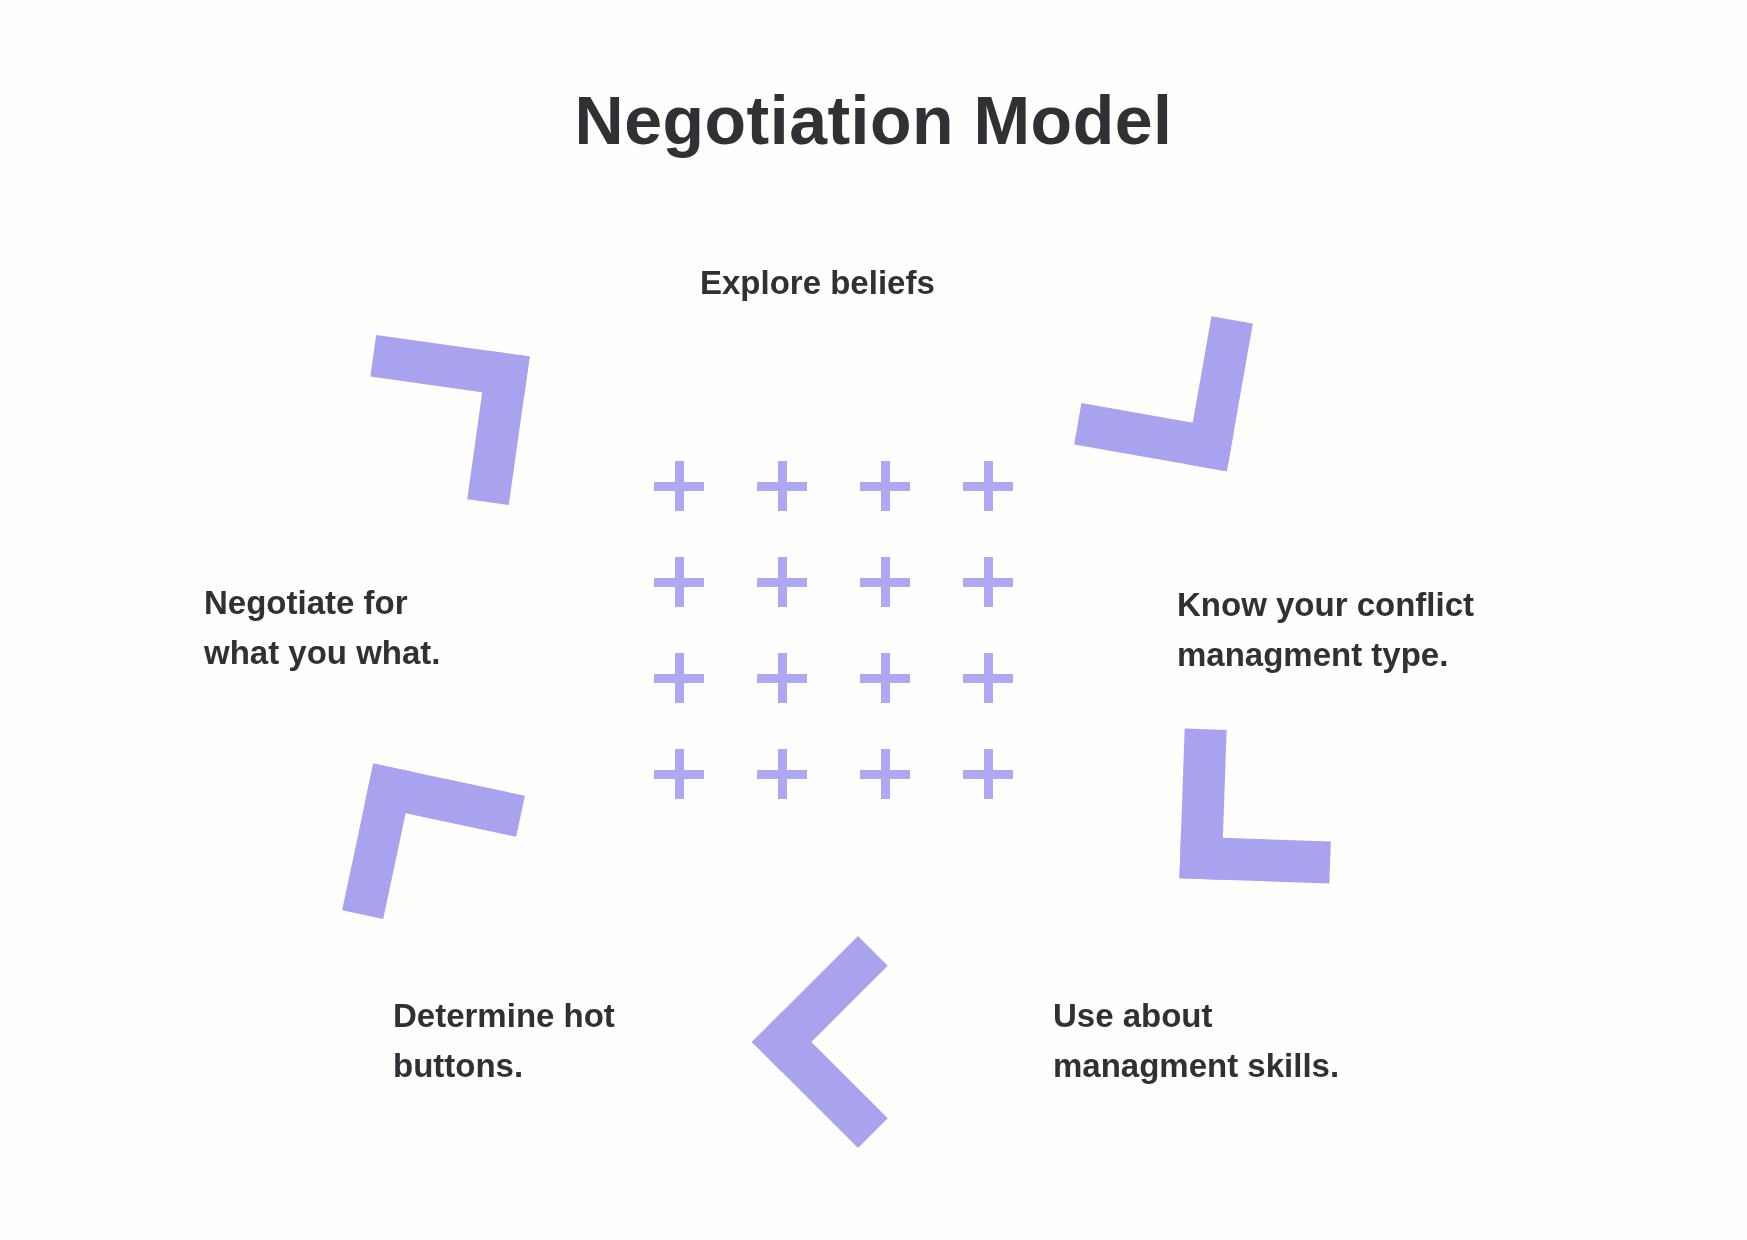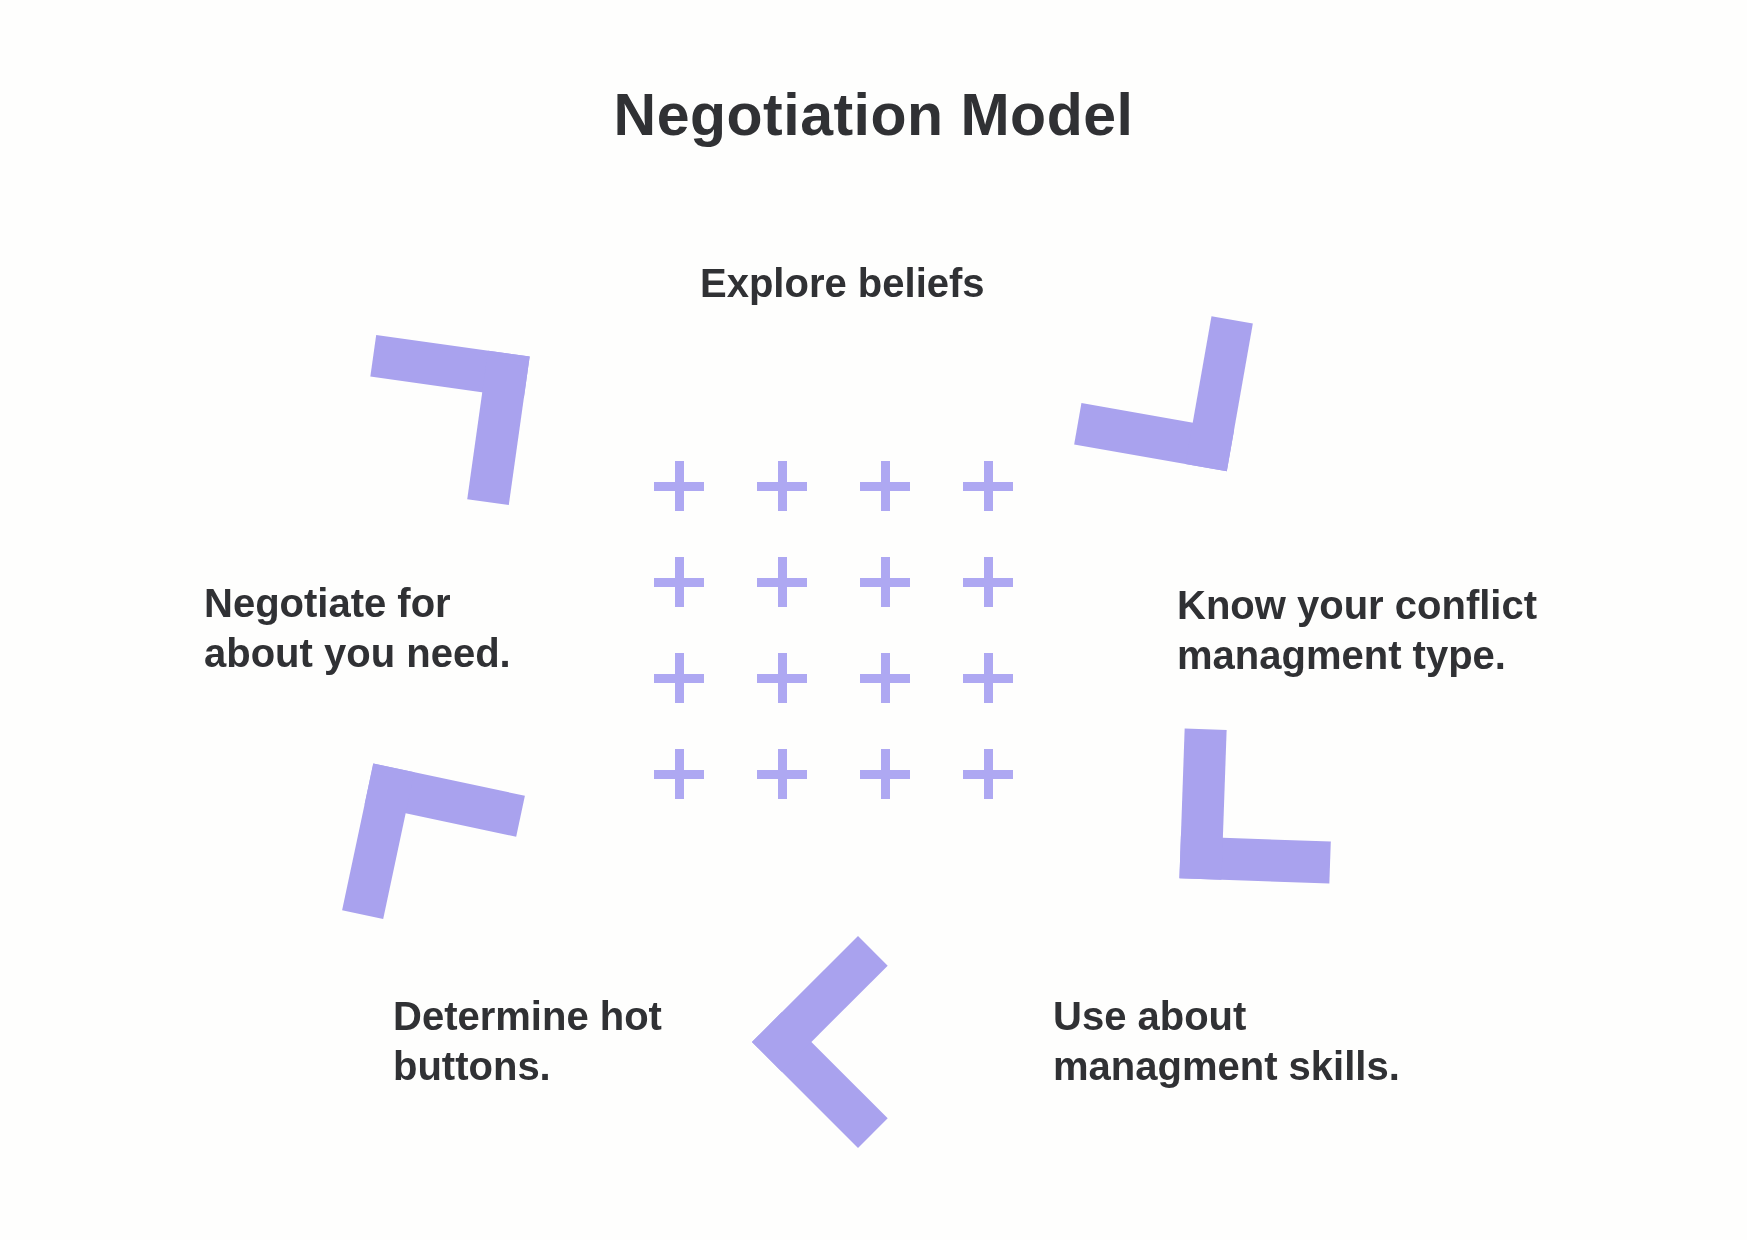--- a/index.html
+++ b/index.html
@@ -16,31 +16,31 @@
     font-family: "Liberation Sans", sans-serif;
     overflow: hidden;
   }
   .canvas { position:absolute; inset:0; }
 
   
   .title {
     position:absolute;
     left:0; right:0; top:86px;
     text-align:center;
-    font-size:59px;
+    font-size:68px;
     line-height:1;
     font-weight:700;
     letter-spacing:0.5px;
     color: var(--text);
   }
 
   
   .step {
     position:absolute;
-    font-size:40px;
+    font-size:33px;
     line-height:50px;
     font-weight:700;
     color: var(--text);
     white-space:nowrap;
   }
   .step span { display:block; }
   .step-explore   { left:700px;  top:258px; }
   .step-negotiate { left:204px;  top:578px; }
   .step-know      { left:1177px; top:580px; }
   .step-determine { left:393px;  top:991px; }
@@ -103,21 +103,21 @@
 <main class="canvas">
 
   <h1 class="title">Negotiation Model</h1>
 
   <section class="step step-explore">
     <span>Explore beliefs</span>
   </section>
 
   <section class="step step-negotiate">
     <span>Negotiate for</span>
-    <span>about you need.</span>
+    <span>what you what.</span>
   </section>
 
   <section class="step step-know">
     <span>Know your conflict</span>
     <span>managment type.</span>
   </section>
 
   <section class="step step-determine">
     <span>Determine hot</span>
     <span>buttons.</span>

